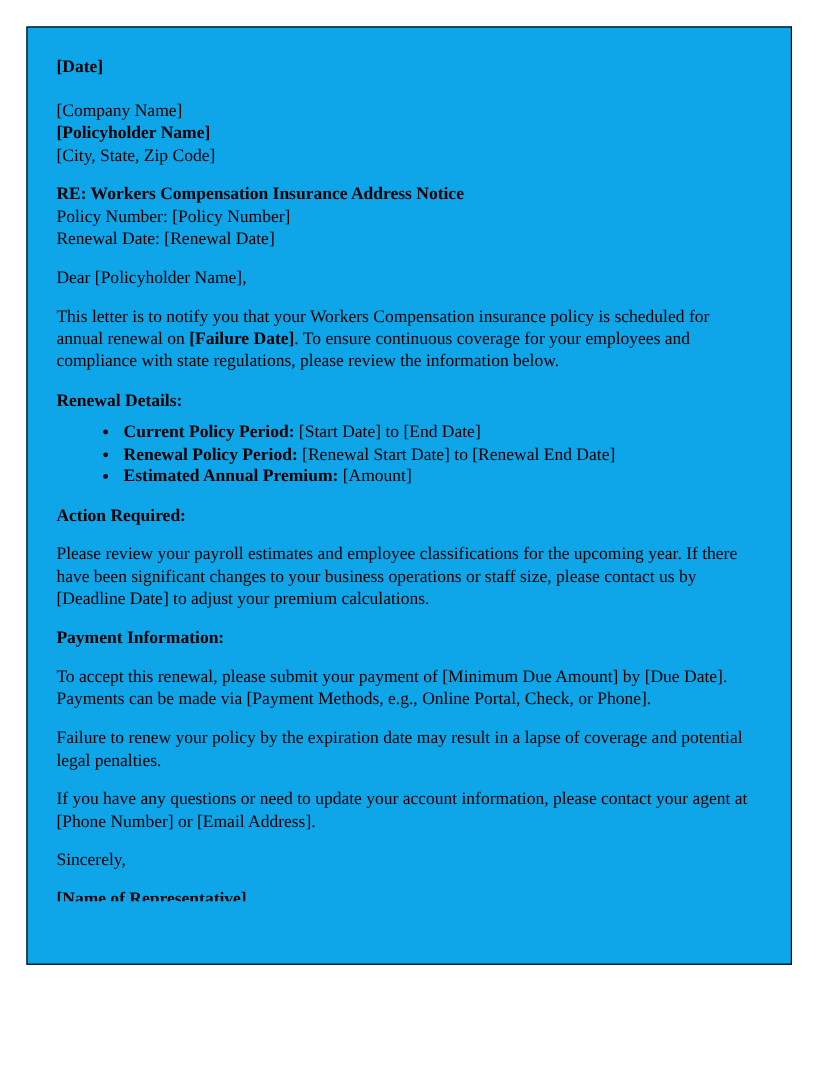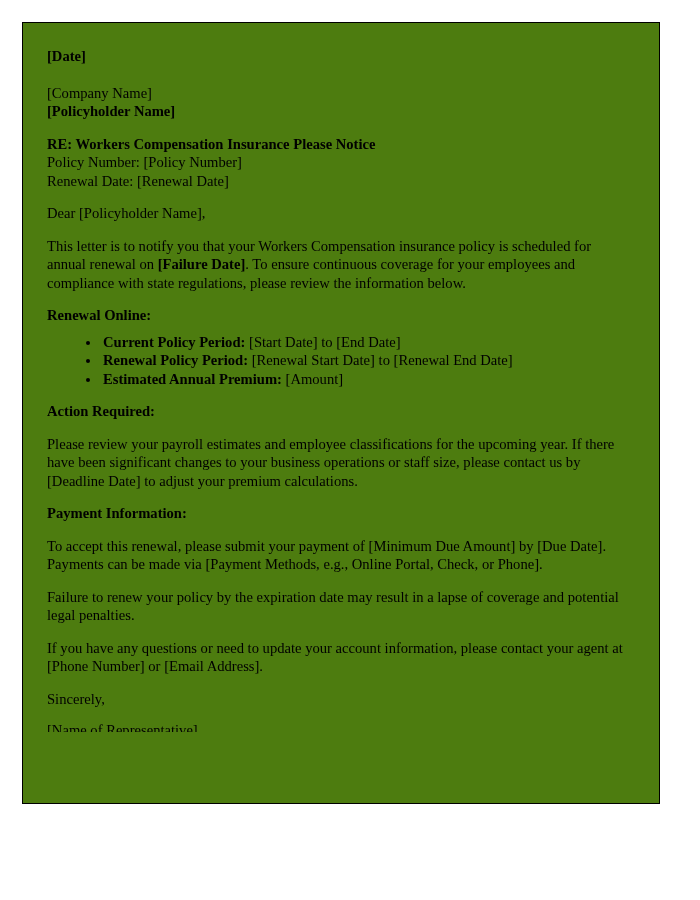--- a/index.html
+++ b/index.html
@@ -14,21 +14,21 @@
     color: #000000;
     overflow: hidden;
   }
   .page {
     position: absolute;
     left: 22px;
     top: 22px;
     width: 638px;
     height: 782px;
     border: 1px solid #000000;
-    background: #4d7c0f;
+    background: #0ea5e9;
     box-sizing: border-box;
     overflow: hidden;
   }
   .content {
     position: absolute;
     left: 24px;
     top: 24px;
     width: 582px;
     font-size: 14.6px;
     line-height: 18.5px;
@@ -50,59 +50,60 @@
   }
   .clipped {
     position: relative;
     height: 10px;
     overflow: hidden;
   }
   .clipped .inner {
     position: absolute;
     top: -1px;
     left: 0;
-    font-weight: normal;
+    font-weight: bold;
   }
 </style>
 </head>
 <body>
 
 <div class="page">
   <div class="content">
 
     <div class="para b">[Date]</div>
 
     <div class="gap-lg"></div>
 
     <div>
       <div class="para">[Company Name]</div>
       <div class="para b">[Policyholder Name]</div>
+      <div class="para">[City, State, Zip Code]</div>
     </div>
 
     <div class="gap-md"></div>
 
     <div>
-      <div class="para b">RE: Workers Compensation Insurance Please Notice</div>
+      <div class="para b">RE: Workers Compensation Insurance Address Notice</div>
       <div class="para">Policy Number: [Policy Number]</div>
       <div class="para">Renewal Date: [Renewal Date]</div>
     </div>
 
     <div class="gap-md"></div>
 
     <div class="para">Dear [Policyholder Name],</div>
 
     <div class="gap-md"></div>
 
     <div class="para">
       <span>This letter is to notify you that your Workers Compensation insurance policy is scheduled for annual renewal on </span><span class="b">[Failure Date]</span><span>. To ensure continuous coverage for your employees and compliance with state regulations, please review the information below.</span>
     </div>
 
     <div class="gap-md"></div>
 
-    <div class="para b">Renewal Online:</div>
+    <div class="para b">Renewal Details:</div>
 
     <div class="gap-sm"></div>
 
     <ul class="details">
       <li>
         <span class="b">Current Policy Period:</span><span> [Start Date] to [End Date]</span>
       </li>
       <li>
         <span class="b">Renewal Policy Period:</span><span> [Renewal Start Date] to [Renewal End Date]</span>
       </li>

